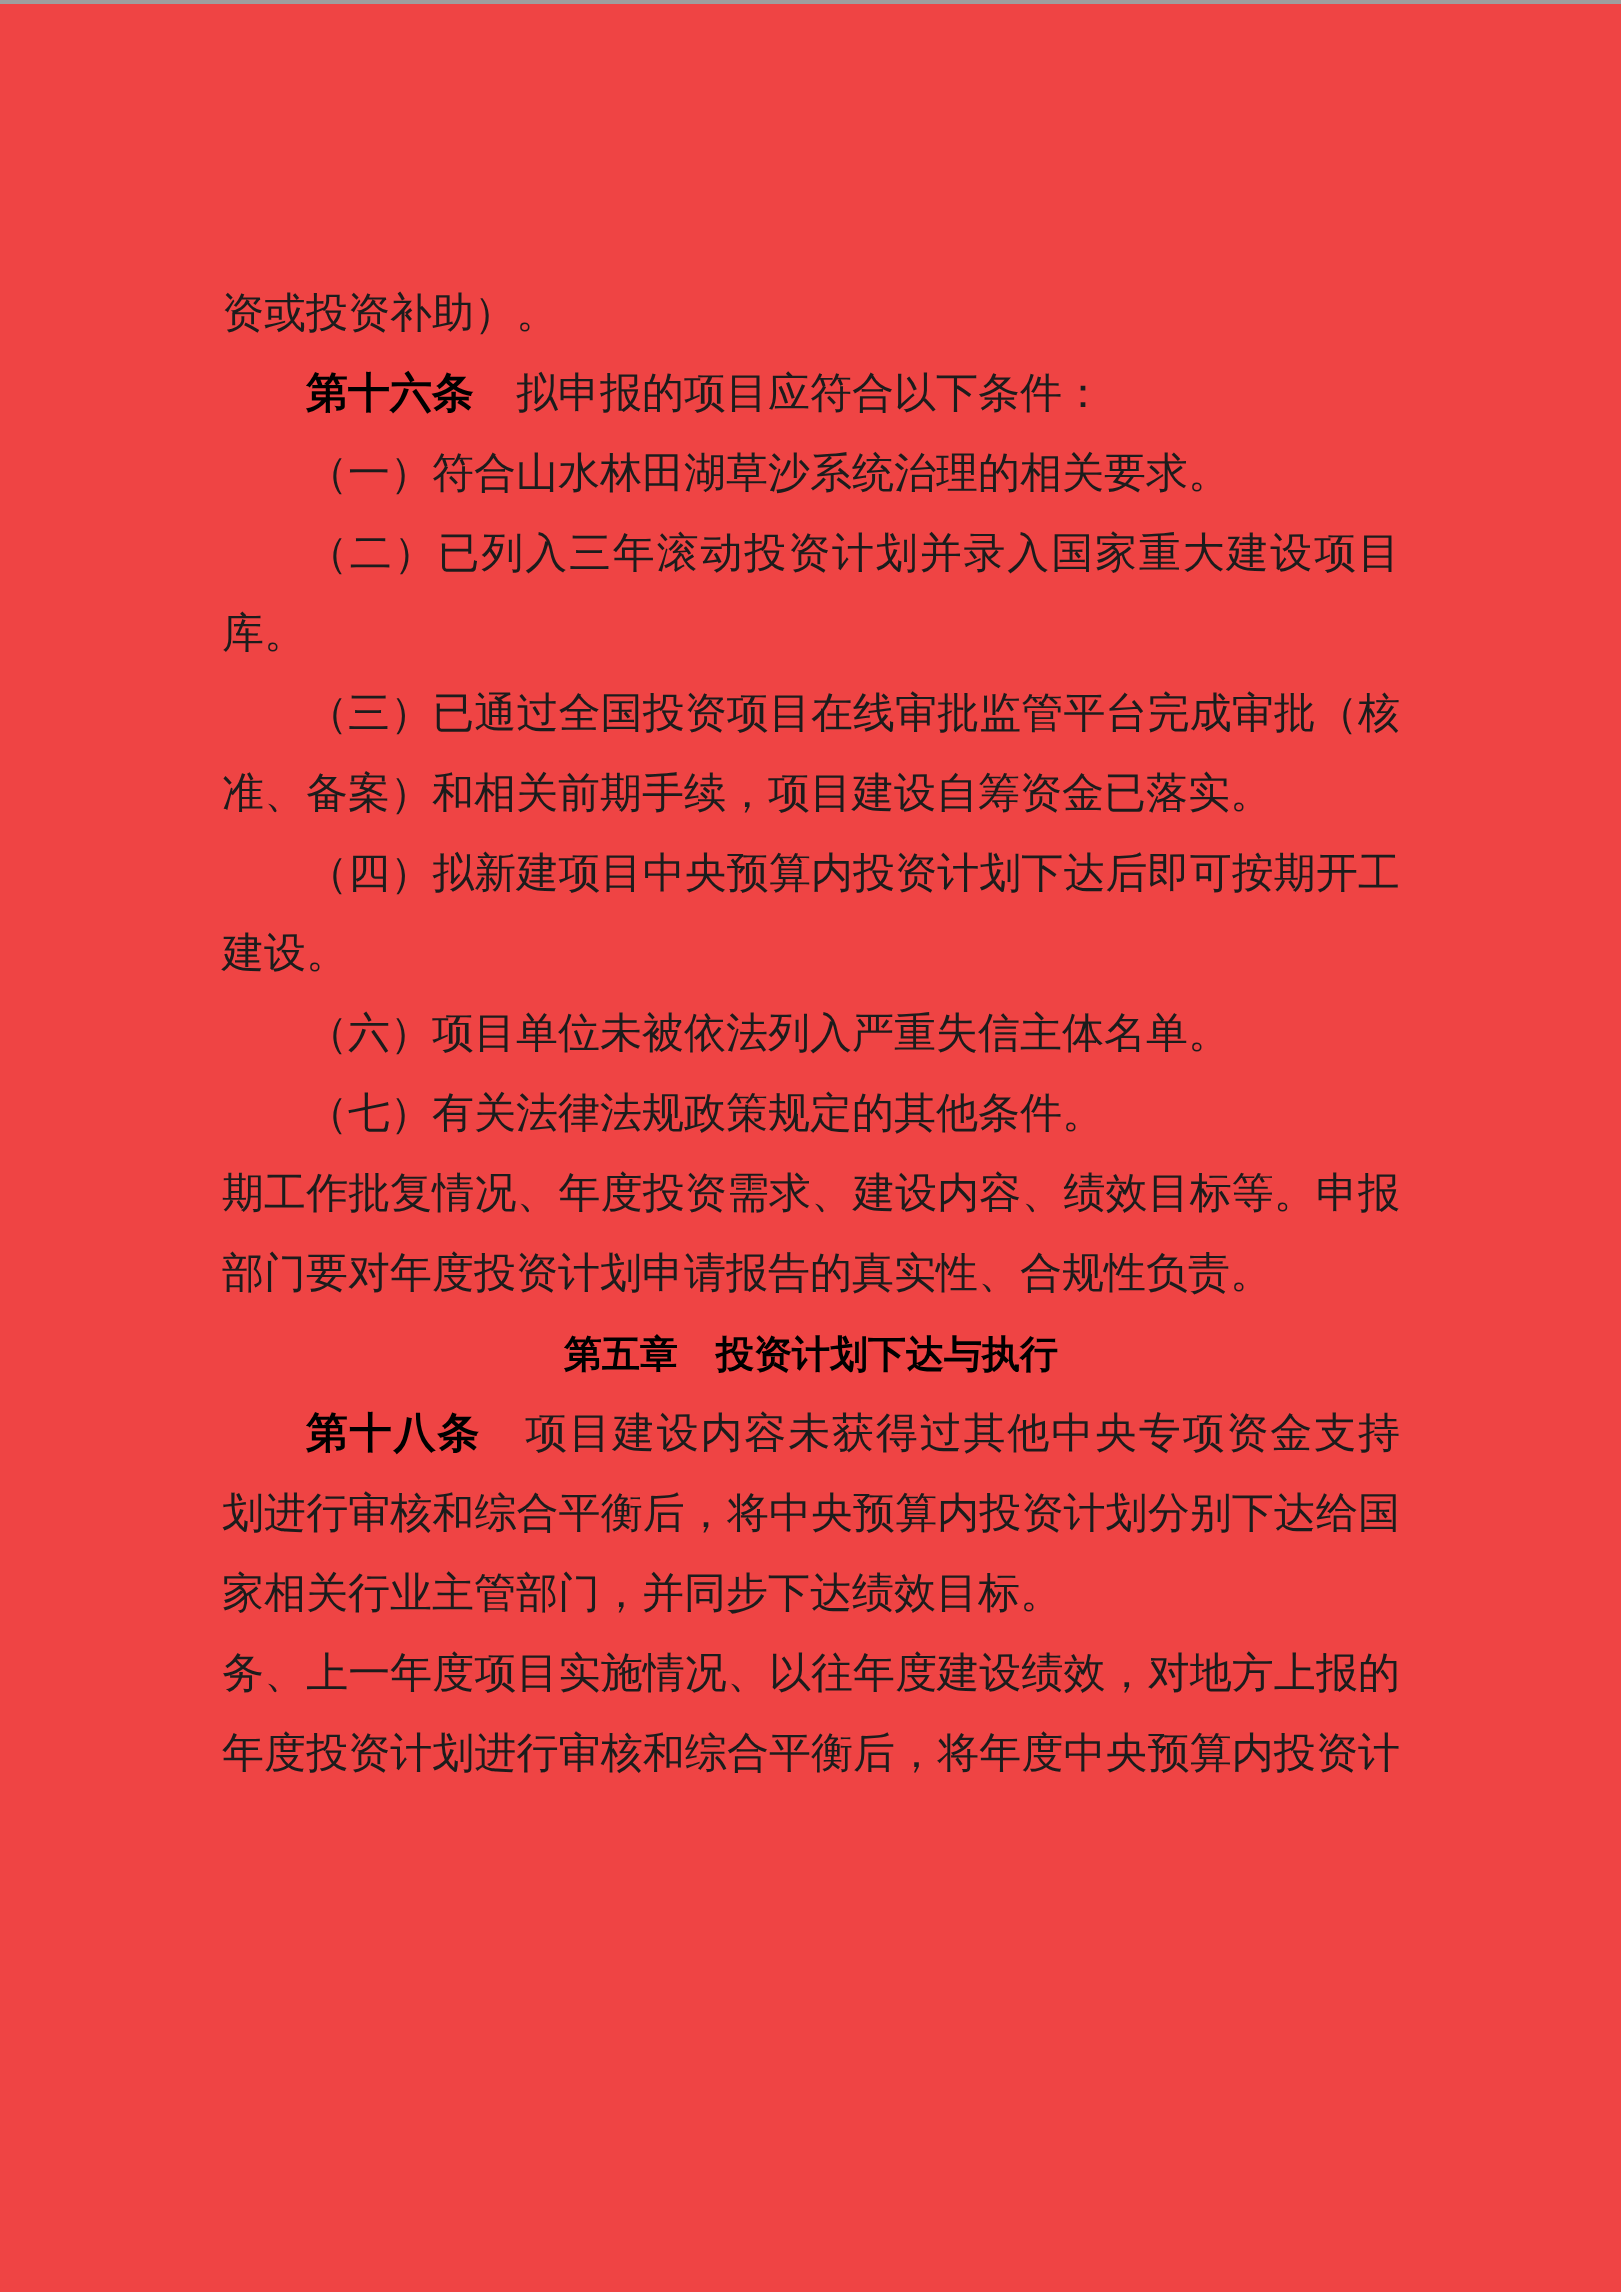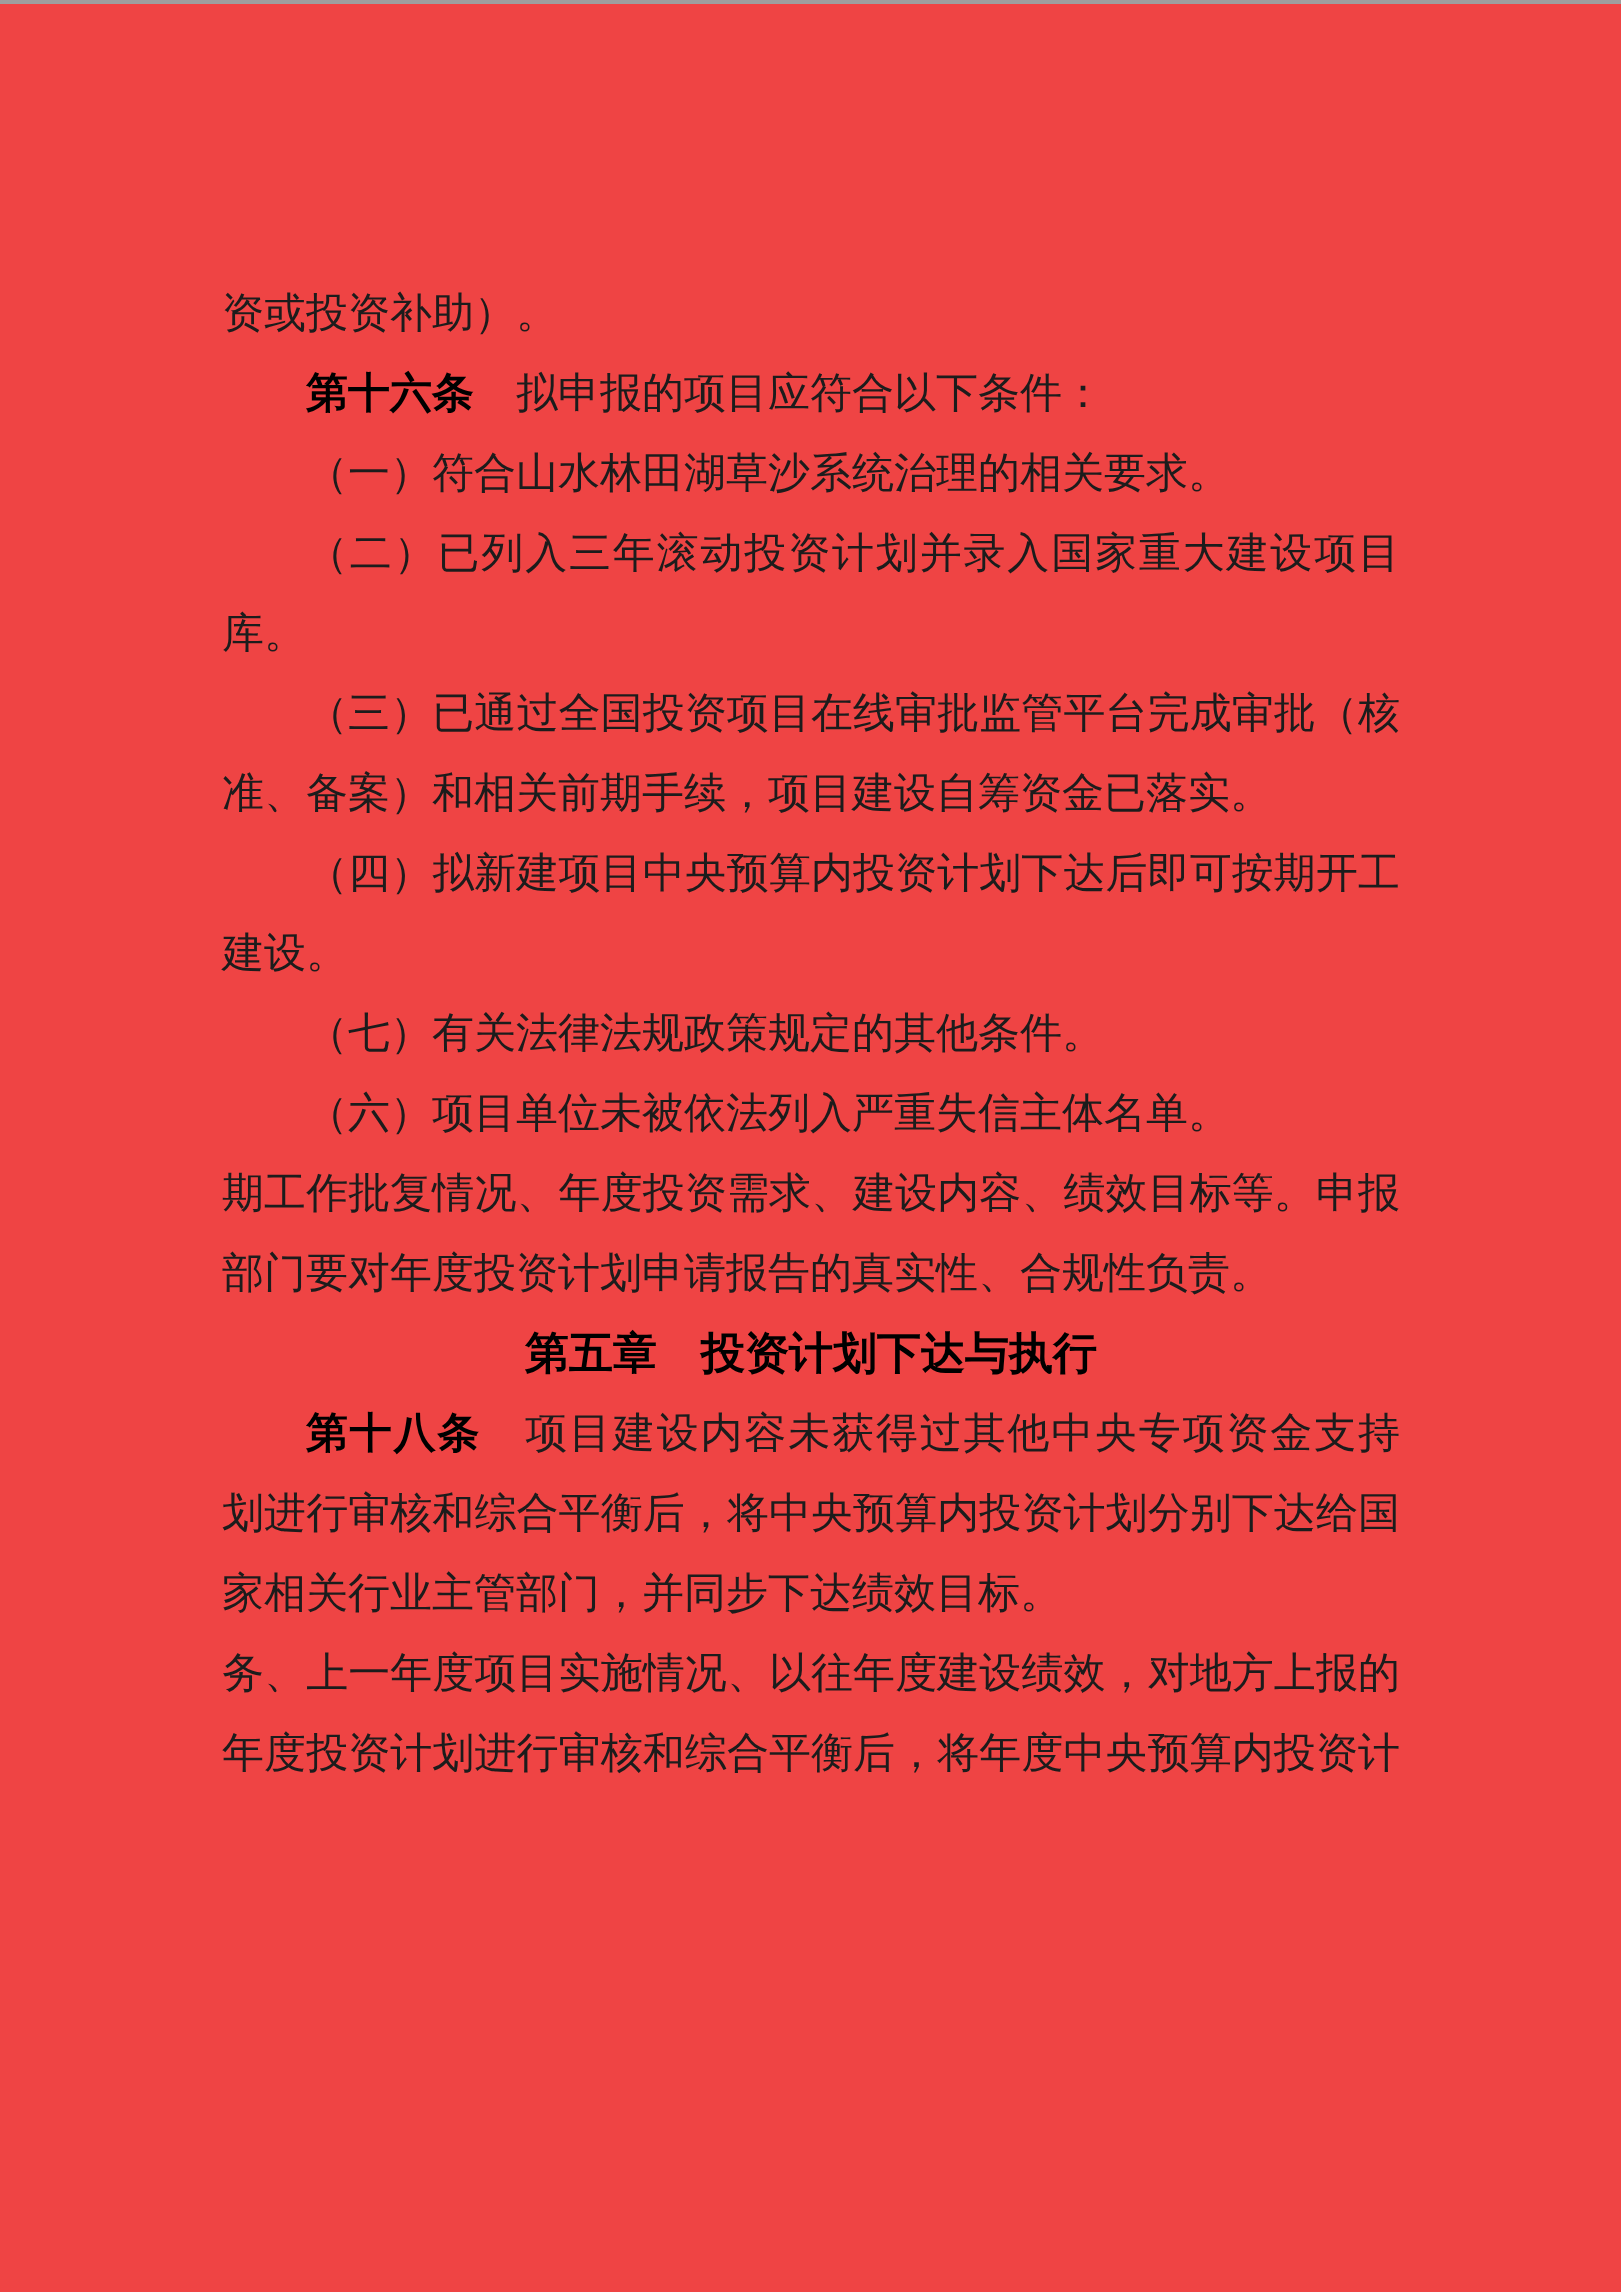--- a/index.html
+++ b/index.html
@@ -44,39 +44,40 @@
     text-align-last: center;
     text-indent: 0;
   }
   .seg { font-weight: normal; }
   .seg-bold {
     font-family: "DejaVu Sans", "Liberation Sans", sans-serif;
     font-weight: 700;
     color: #000000;
   }
   .line.center .seg-bold {
-    font-size: 44px;
+    font-size: 38px;
+    font-family: Liberation Serif, serif;
   }
 </style>
 </head>
 <body>
 
 <div class="page">
   <div class="text-block" id="doc-lines">
       <div class="line"><span class="seg">资或投资补助）。</span></div>
       <div class="line indent"><span class="seg seg-bold">第十六条</span><span class="seg">　拟申报的项目应符合以下条件：</span></div>
       <div class="line indent"><span class="seg">（一）符合山水林田湖草沙系统治理的相关要求。</span></div>
       <div class="line indent justify"><span class="seg">（二）已列入三年滚动投资计划并录入国家重大建设项目</span></div>
       <div class="line"><span class="seg">库。</span></div>
       <div class="line indent justify"><span class="seg">（三）已通过全国投资项目在线审批监管平台完成审批（核</span></div>
       <div class="line"><span class="seg">准、备案）和相关前期手续，项目建设自筹资金已落实。</span></div>
       <div class="line indent justify"><span class="seg">（四）拟新建项目中央预算内投资计划下达后即可按期开工</span></div>
       <div class="line"><span class="seg">建设。</span></div>
+      <div class="line indent"><span class="seg">（六）项目单位未被依法列入严重失信主体名单。</span></div>
       <div class="line indent"><span class="seg">（七）有关法律法规政策规定的其他条件。</span></div>
-      <div class="line indent"><span class="seg">（六）项目单位未被依法列入严重失信主体名单。</span></div>
       <div class="line  justify"><span class="seg">期工作批复情况、年度投资需求、建设内容、绩效目标等。申报</span></div>
       <div class="line"><span class="seg">部门要对年度投资计划申请报告的真实性、合规性负责。</span></div>
       <div class="line center heading"><span class="seg seg-bold">第五章　投资计划下达与执行</span></div>
       <div class="line indent justify"><span class="seg seg-bold">第十八条</span><span class="seg">　项目建设内容未获得过其他中央专项资金支持</span></div>
       <div class="line  justify"><span class="seg">划进行审核和综合平衡后，将中央预算内投资计划分别下达给国</span></div>
       <div class="line"><span class="seg">家相关行业主管部门，并同步下达绩效目标。</span></div>
       <div class="line  justify"><span class="seg">务、上一年度项目实施情况、以往年度建设绩效，对地方上报的</span></div>
       <div class="line  justify"><span class="seg">年度投资计划进行审核和综合平衡后，将年度中央预算内投资计</span></div>
     </div>
 </div>

